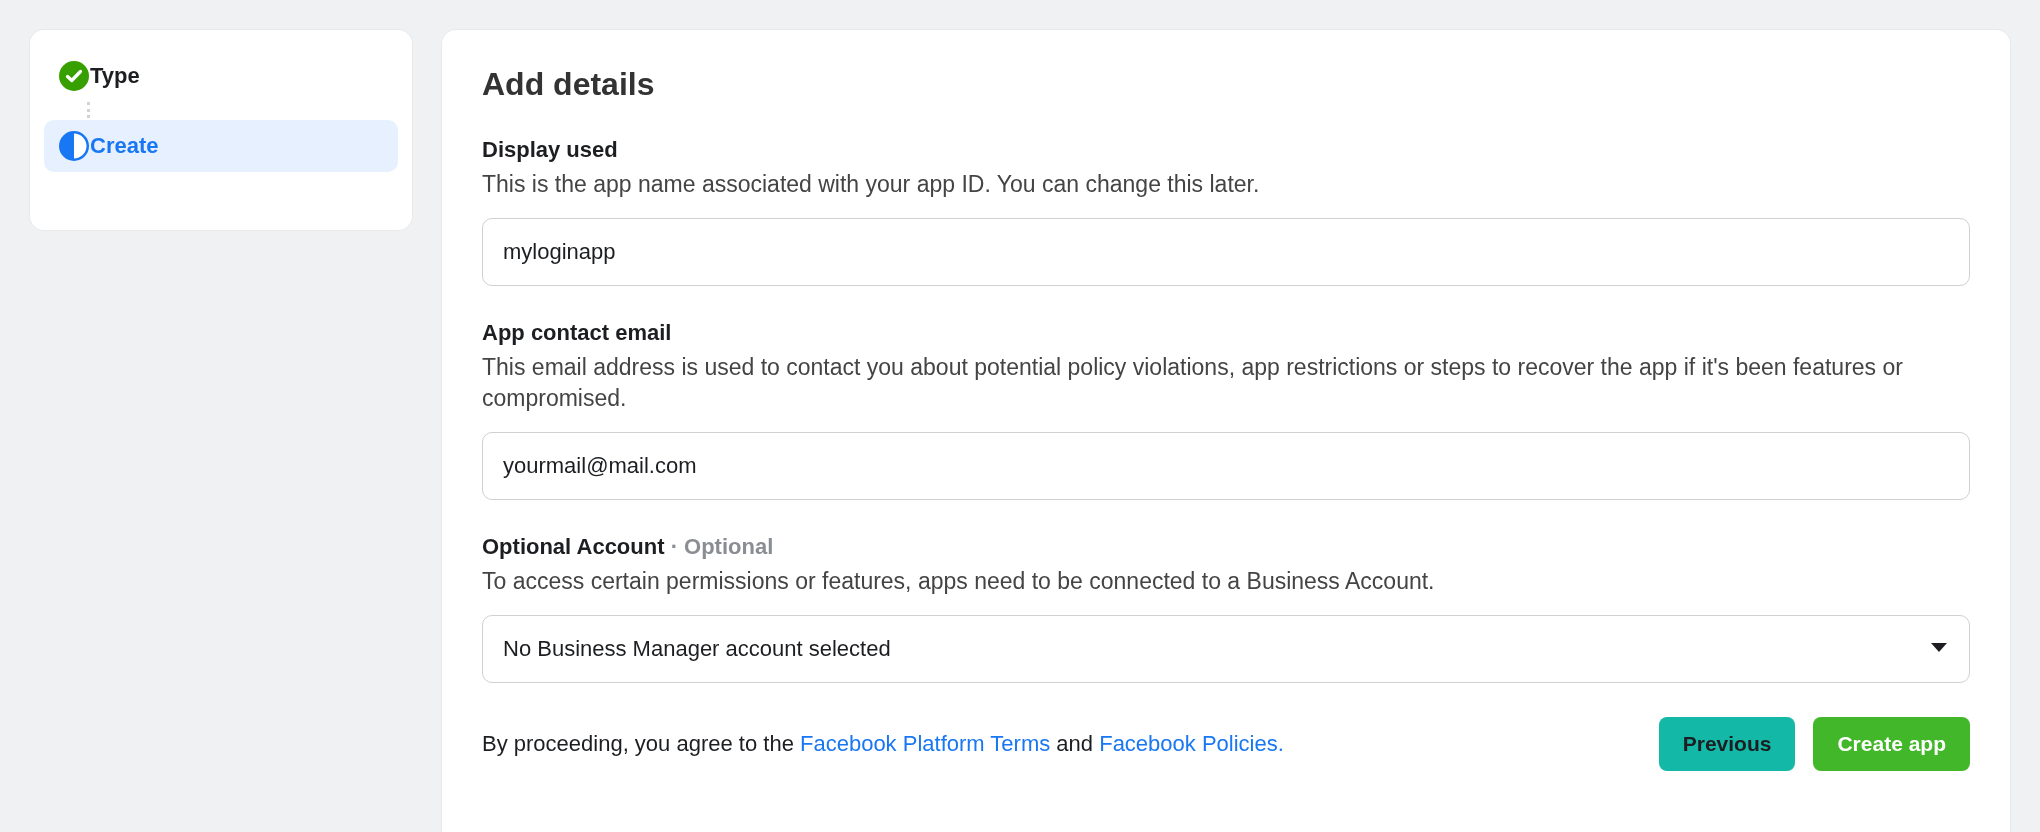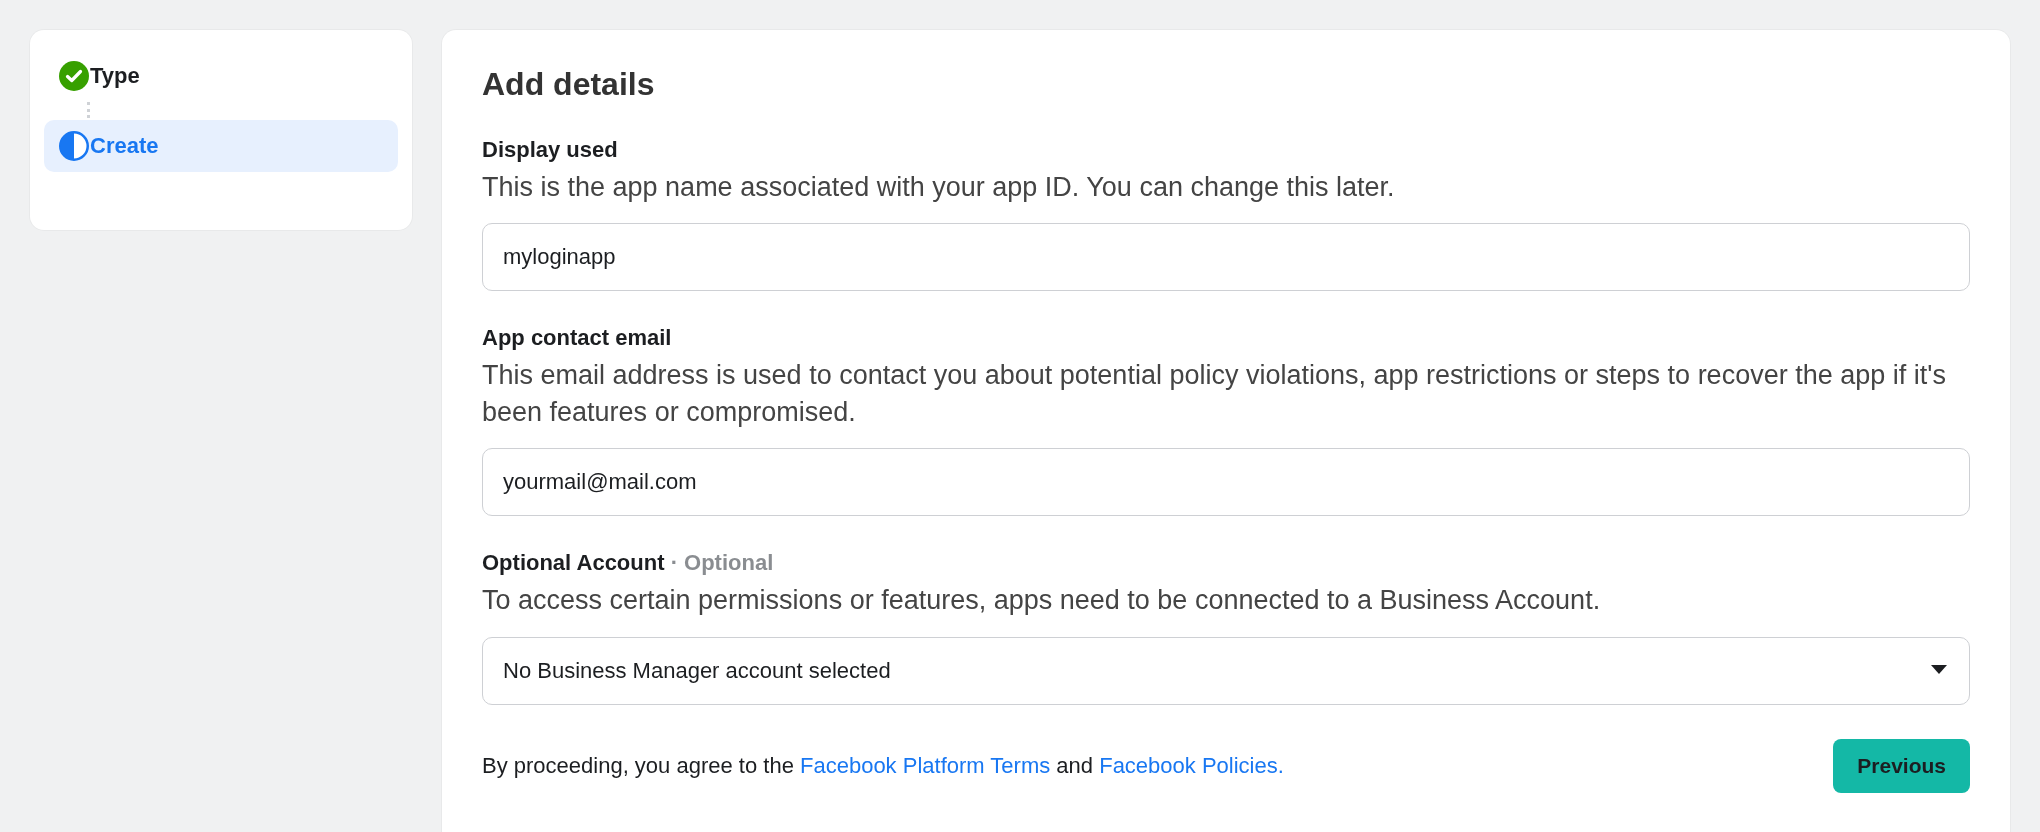--- a/index.html
+++ b/index.html
@@ -71,21 +71,21 @@
     font-size:22px;
     font-weight:700;
     color:#1c1e21;
     margin-bottom:6px;
   }
   .field-label .optional {
     font-weight:700;
     color:#8a8d91;
   }
   .field-help {
-    font-size:27px;
+    font-size:23px;
     color:#444;
     line-height:1.35;
     margin-bottom:18px;
   }
   .text-input {
     width:100%;
     height:68px;
     border:1px solid #ced0d4;
     border-radius:10px;
     font-size:22px;
@@ -216,18 +216,21 @@
     </div>
 
     <div class="footer-row">
       <div class="agree-text">
         <span>By proceeding, you agree to the </span><a>Facebook Platform Terms</a><span> and </span><a>Facebook Policies.</a>
       </div>
       <div class="footer-buttons">
         <button class="btn btn-prev">
           <span>Previous</span>
         </button>
+        <button class="btn btn-create">
+          <span>Create app</span>
+        </button>
       </div>
     </div>
 
   </div>
 
 </div>
 
 </body></html>

